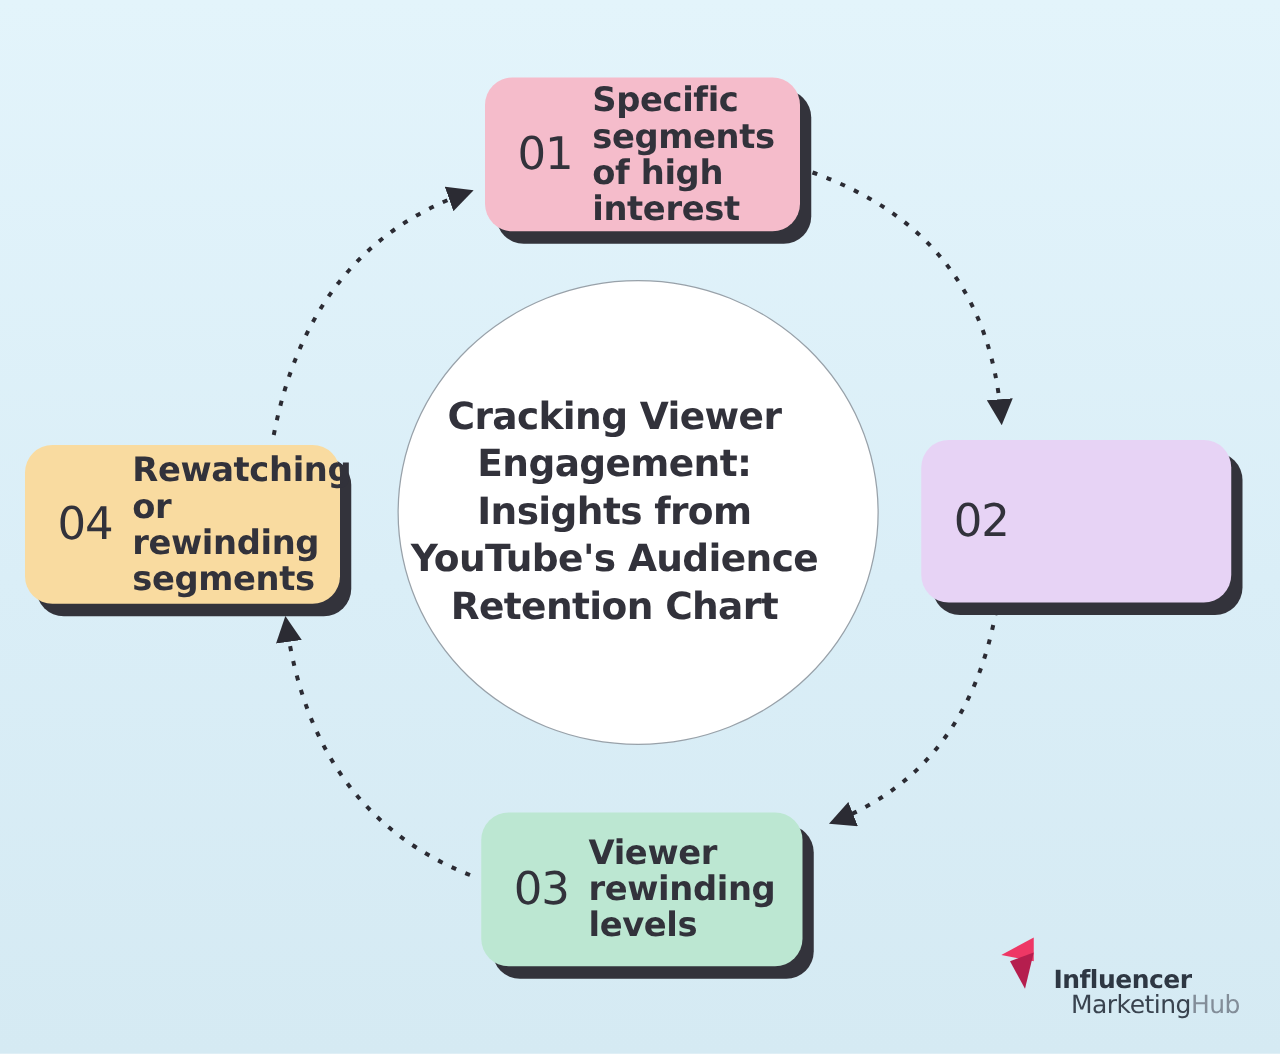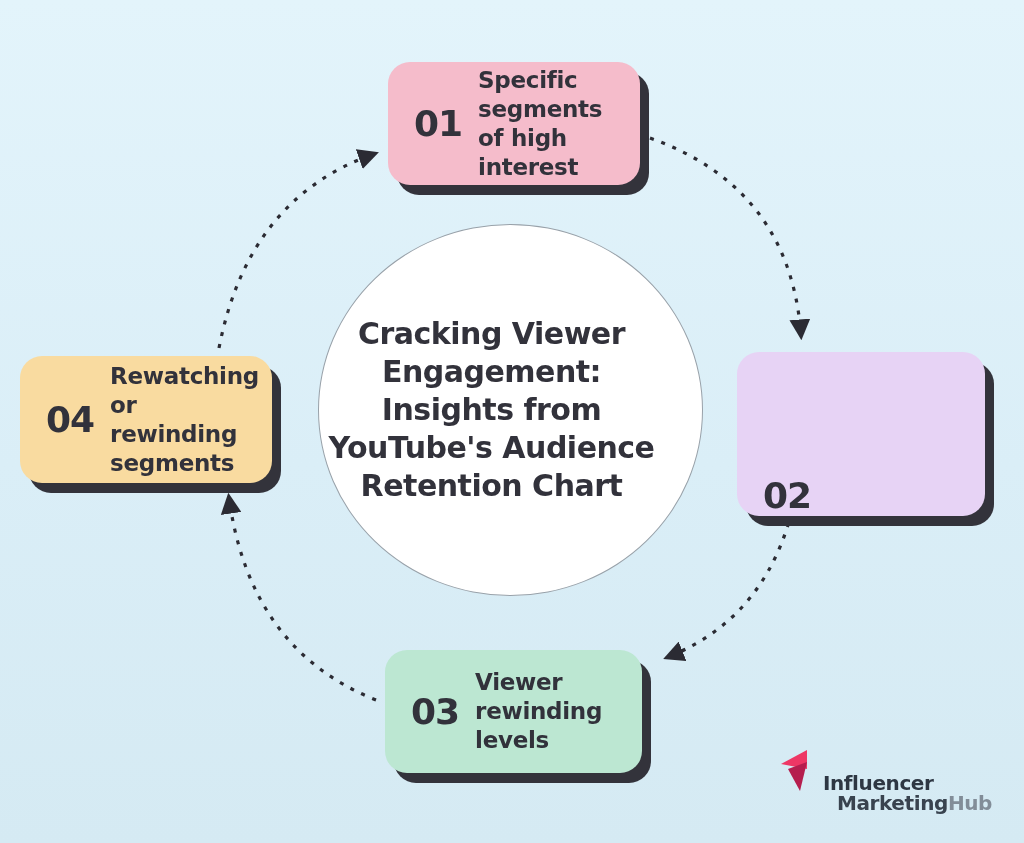--- a/index.html
+++ b/index.html
@@ -50,32 +50,32 @@
     border-radius: 22px;
     box-shadow: 9px 10px 0 0 #33333b;
     display: flex;
     align-items: center;
     gap: 16px;
     padding: 0 18px 0 26px;
     color: #32323b;
   }
   .step-number {
     font-size: 36px;
-    font-weight: 700;
+    font-weight: 400;
     flex: none;
     letter-spacing: -1px;
   }
   .step-label {
-    font-size: 23px;
+    font-size: 27px;
     line-height: 29px;
     font-weight: 700;
     letter-spacing: -0.3px;
   }
   .box-1 { left: 388px; top: 62px;  width: 252px; height: 123px; }
-  .box-2 { left: 737px; top: 352px; width: 248px; height: 164px; align-items: flex-end; }
+  .box-2 { left: 737px; top: 352px; width: 248px; height: 130px; }
   .box-3 { left: 385px; top: 650px; width: 257px; height: 123px; }
   .box-4 { left: 20px;  top: 356px; width: 252px; height: 127px; }
   .logo {
     position: absolute;
     right: 32px;
     bottom: 30px;
     display: flex;
     align-items: center;
     gap: 8px;
     z-index: 3;
@@ -83,21 +83,21 @@
   .logo-text { line-height: 20px; }
   .logo-line1 {
     font-size: 20px;
     font-weight: 700;
     color: #2e3743;
     letter-spacing: -0.4px;
     margin-top: 44px;
   }
   .logo-line2 {
     font-size: 20px;
-    font-weight: 700;
+    font-weight: 400;
     color: #39434f;
     letter-spacing: -0.4px;
     padding-left: 14px;
   }
   .logo-line2 .hub { color: #828d98; }
 </style>
 </head>
 <body>
 
 <div class="canvas">

